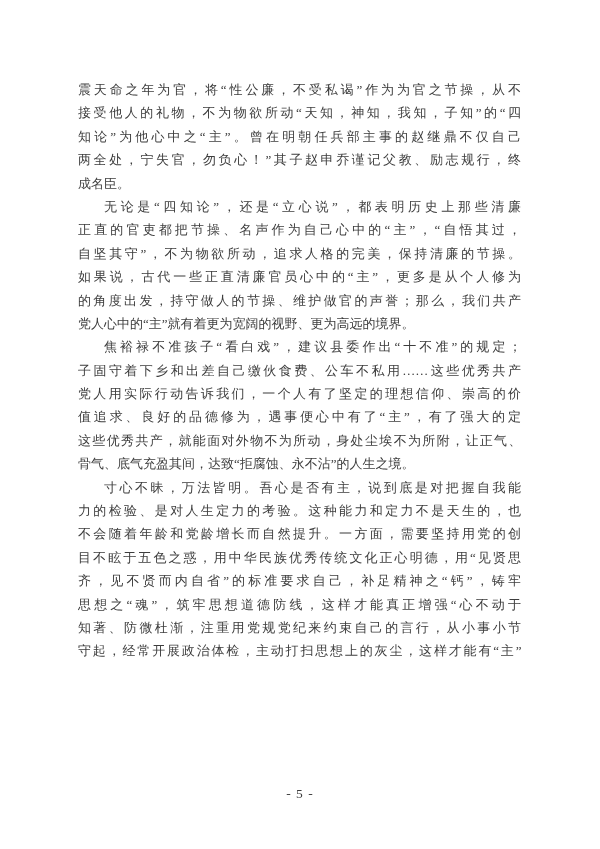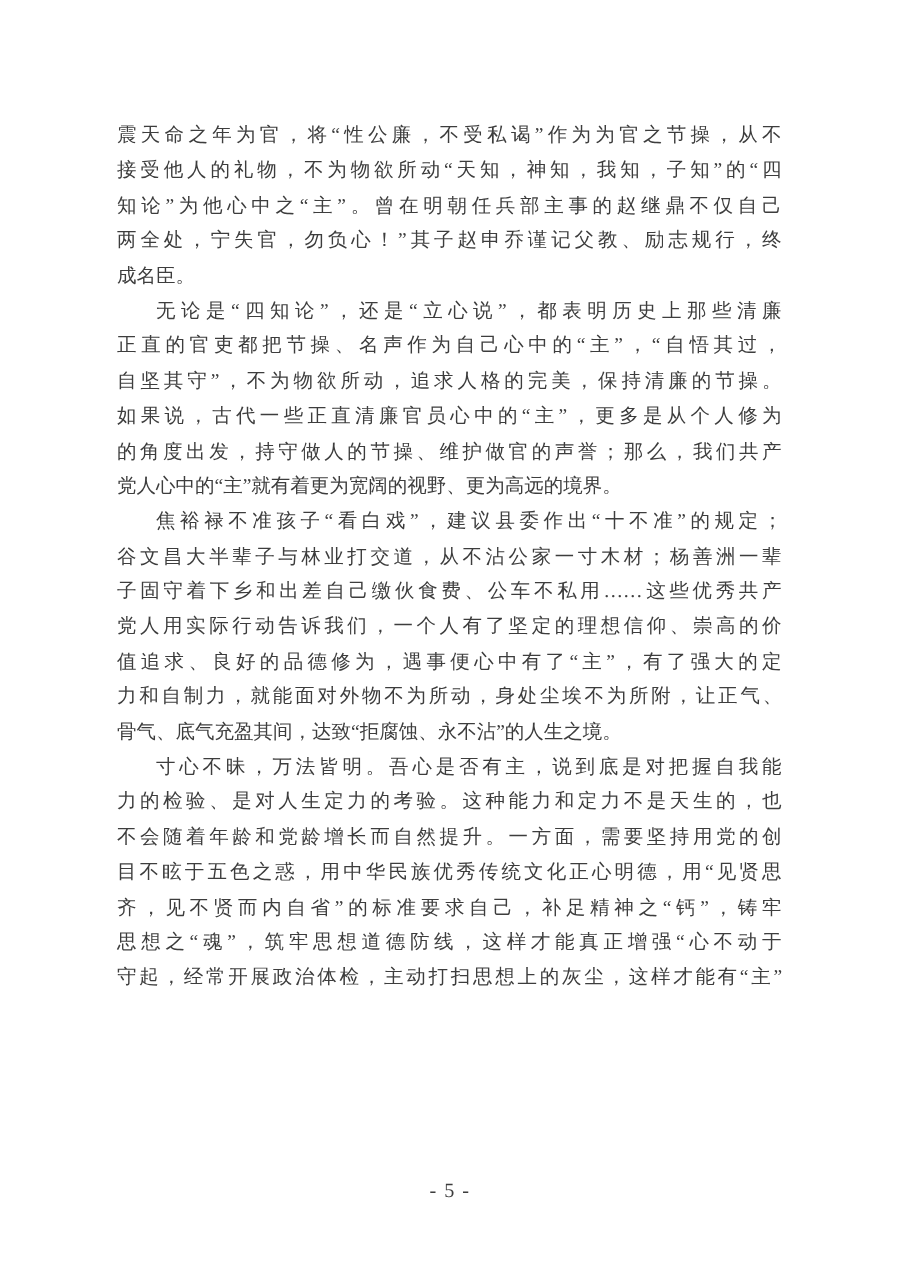--- a/index.html
+++ b/index.html
@@ -74,34 +74,34 @@
       <div class="line indent">无论是“四知论”，还是“立心说”，都表明历史上那些清廉</div>
       <div class="line">正直的官吏都把节操、名声作为自己心中的“主”，“自悟其过，</div>
       <div class="line">自坚其守”，不为物欲所动，追求人格的完美，保持清廉的节操。</div>
       <div class="line">如果说，古代一些正直清廉官员心中的“主”，更多是从个人修为</div>
       <div class="line">的角度出发，持守做人的节操、维护做官的声誉；那么，我们共产</div>
       <div class="line plast">党人心中的“主”就有着更为宽阔的视野、更为高远的境界。</div>
     </div>
 
     <div class="para">
       <div class="line indent tight">焦裕禄不准孩子“看白戏”，建议县委作出“十不准”的规定；</div>
-      <div class="line">谷文昌大半辈子与林业打交道，从不沾公家一寸木材；杨善洲一辈</div>
       <div class="line">子固守着下乡和出差自己缴伙食费、公车不私用……这些优秀共产</div>
       <div class="line">党人用实际行动告诉我们，一个人有了坚定的理想信仰、崇高的价</div>
       <div class="line">值追求、良好的品德修为，遇事便心中有了“主”，有了强大的定</div>
-      <div class="line tight">力和自制力，就能面对外物不为所动，身处尘埃不为所附，让正气、</div>
+      <div class="line tight">这些优秀共产，就能面对外物不为所动，身处尘埃不为所附，让正气、</div>
       <div class="line plast">骨气、底气充盈其间，达致“拒腐蚀、永不沾”的人生之境。</div>
     </div>
 
     <div class="para">
       <div class="line indent">寸心不昧，万法皆明。吾心是否有主，说到底是对把握自我能</div>
       <div class="line">力的检验、是对人生定力的考验。这种能力和定力不是天生的，也</div>
       <div class="line">不会随着年龄和党龄增长而自然提升。一方面，需要坚持用党的创</div>
       <div class="line">目不眩于五色之惑，用中华民族优秀传统文化正心明德，用“见贤思</div>
       <div class="line">齐，见不贤而内自省”的标准要求自己，补足精神之“钙”，铸牢</div>
       <div class="line">思想之“魂”，筑牢思想道德防线，这样才能真正增强“心不动于</div>
+      <div class="line">知著、防微杜渐，注重用党规党纪来约束自己的言行，从小事小节</div>
       <div class="line tight">守起，经常开展政治体检，主动打扫思想上的灰尘，这样才能有“主”</div>
     </div>
 
   </div>
 
   <div class="page-number">- 5 -</div>
 </div>
 
 </body></html>

